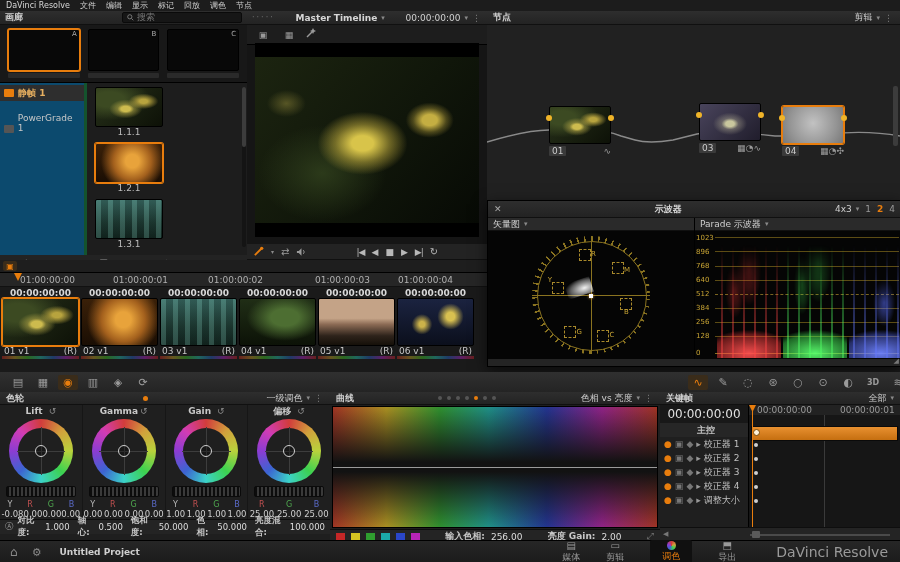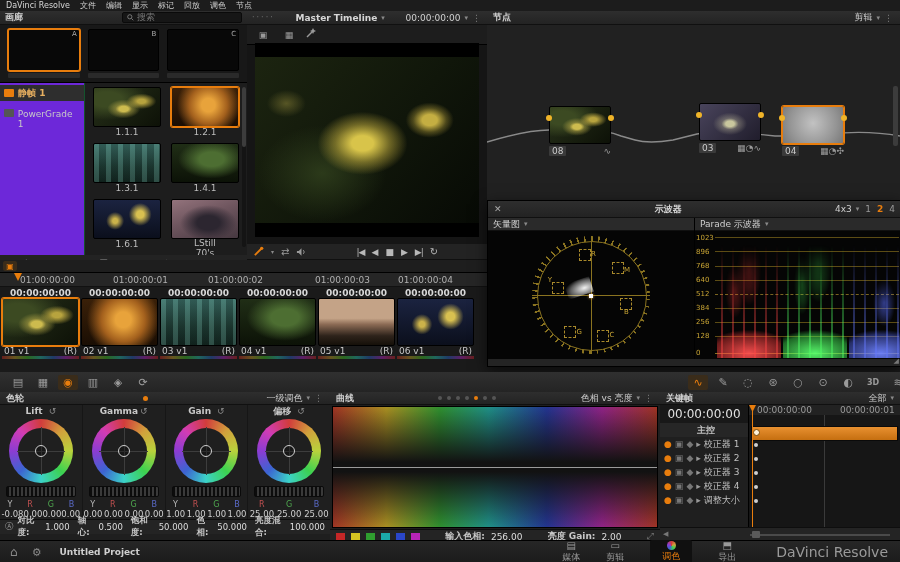--- a/index.html
+++ b/index.html
@@ -84,26 +84,26 @@
     </div>
     <div style="width:72px;">
       <div class="thumb" style="height:40px;background:#080808;position:relative;">
           <span style="position:absolute;right:2px;top:0;color:#aaa;font-size:7px;">C</span>
         </div>
       <div style="height:5px;background:#2a2a2a;margin-top:2px;border-radius:1px;"></div>
     </div>
   </div>
 
   <div style="display:flex;height:172px;">
-    <div style="width:84px;background:#6d28d9;border-right:1px solid #14532d;padding-top:2px;">
+    <div style="width:84px;background:#0c4a6e;border-right:3px solid #14532d;padding-top:2px;">
       <div style="display:flex;align-items:center;gap:4px;background:#2e2e2e;height:16px;padding:0 4px;">
         <span style="width:10px;height:8px;background:#e87d0d;border-radius:1px;display:inline-block;"></span>
         <b style="color:#e8b060;">静帧 1</b>
       </div>
-      <div style="display:flex;align-items:flex-start;gap:4px;height:16px;padding:8px 4px;">
+      <div style="display:flex;align-items:flex-end;gap:4px;height:16px;padding:16px 4px;">
         <span style="width:10px;height:8px;background:#555;border-radius:1px;display:inline-block;"></span>
         <span>PowerGrade 1</span>
       </div>
     </div>
     <div style="flex:1;position:relative;padding:4px 8px 0 8px;display:flex;flex-wrap:wrap;gap:6px 10px;align-content:flex-start;overflow:hidden;">
       <div style="width:68px;">
         <div class="thumb t1" style="height:38px;"></div>
         <div style="text-align:center;color:#bdbdbd;">1.1.1</div>
       </div>
       <div style="width:68px;">
@@ -217,21 +217,21 @@
   <svg class="abs" style="left:0;top:13px;" width="413" height="176" viewBox="0 0 413 176">
     <path d="M0 118 Q 40 106 62 106 L 96 106 Q 120 106 134 112 L 148 116 Q 162 120 186 116 L 210 110 Q 228 106 250 108 L 288 112 L 300 112 L 342 110 Q 380 106 413 112" stroke="#8a8a8a" stroke-width="1.4" fill="none"></path>
   </svg>
 
   <div class="abs" style="left:62px;top:95px;width:62px;">
     <div class="thumb t1" style="height:36px;position:relative;">
       <span style="position:absolute;left:-4px;top:8px;width:6px;height:6px;border-radius:50%;background:#f0b428;"></span>
       <span style="position:absolute;right:-4px;top:8px;width:6px;height:6px;border-radius:50%;background:#f0b428;"></span>
     </div>
     <div style="display:flex;justify-content:space-between;align-items:center;margin-top:2px;">
-      <span style="background:#3a3a3a;padding:0 3px;border-radius:1px;color:#ccc;">08</span>
+      <span style="background:#3a3a3a;padding:0 3px;border-radius:1px;color:#ccc;">01</span>
       <span style="color:#9a9a9a;">∿</span>
     </div>
   </div>
   <div class="abs" style="left:212px;top:92px;width:62px;">
     <div class="thumb tnode3" style="height:36px;position:relative;">
       <span style="position:absolute;left:-4px;top:8px;width:6px;height:6px;border-radius:50%;background:#f0b428;"></span>
       <span style="position:absolute;right:-4px;top:8px;width:6px;height:6px;border-radius:50%;background:#f0b428;"></span>
     </div>
     <div style="display:flex;justify-content:space-between;align-items:center;margin-top:2px;">
       <span style="background:#3a3a3a;padding:0 3px;border-radius:1px;color:#ccc;">03</span>

